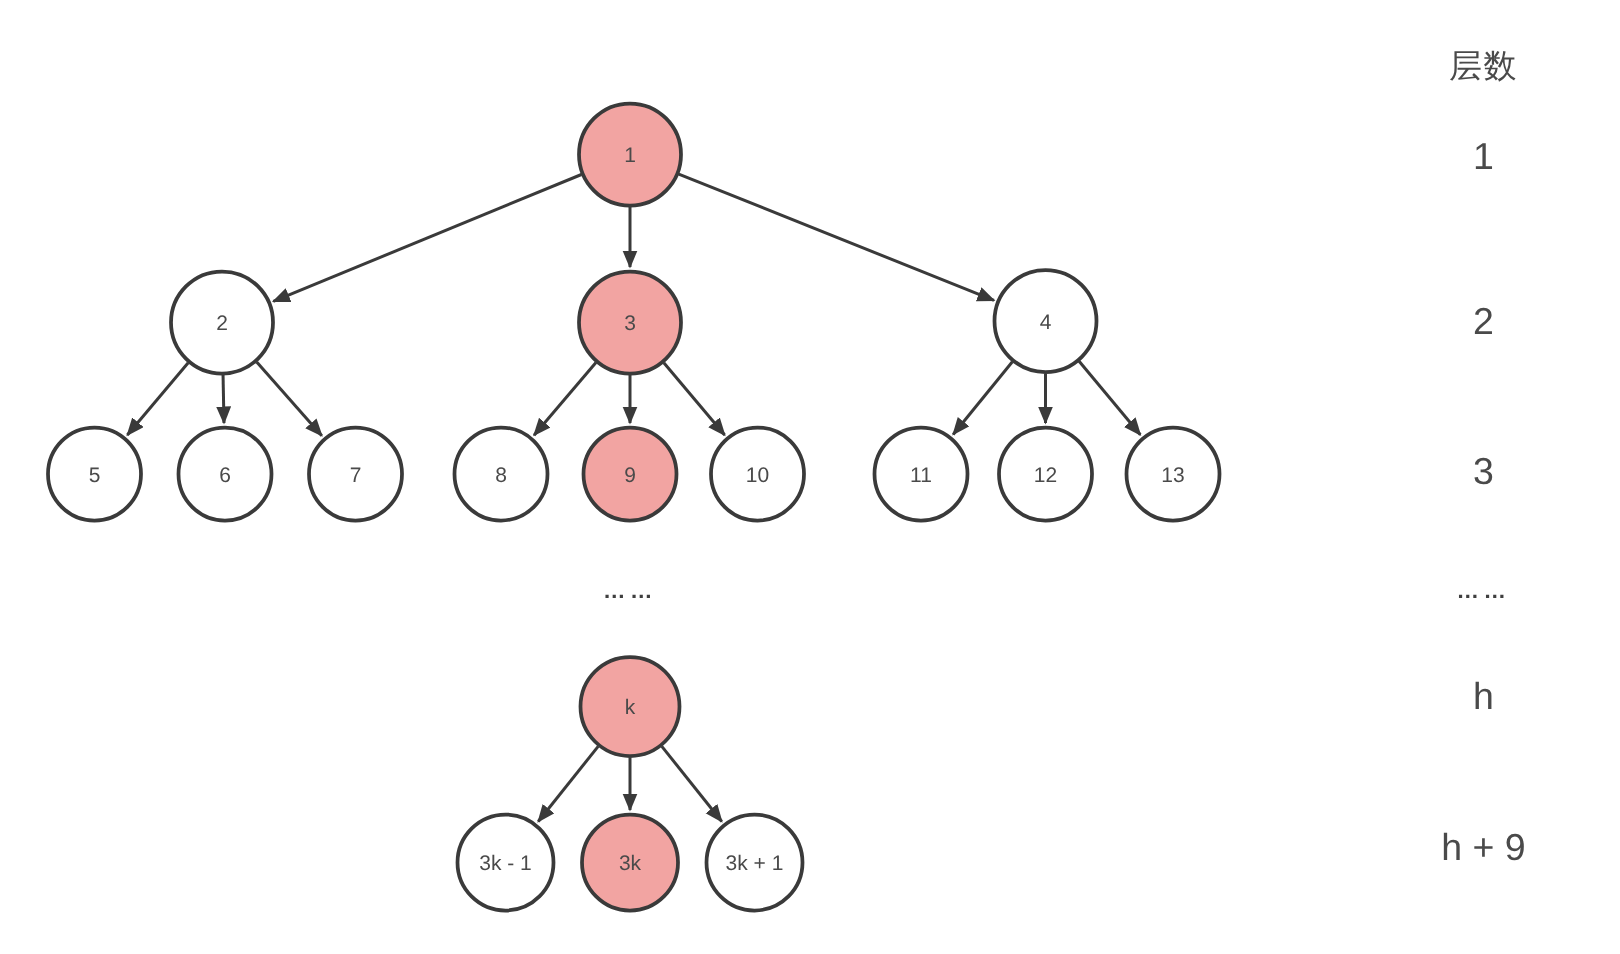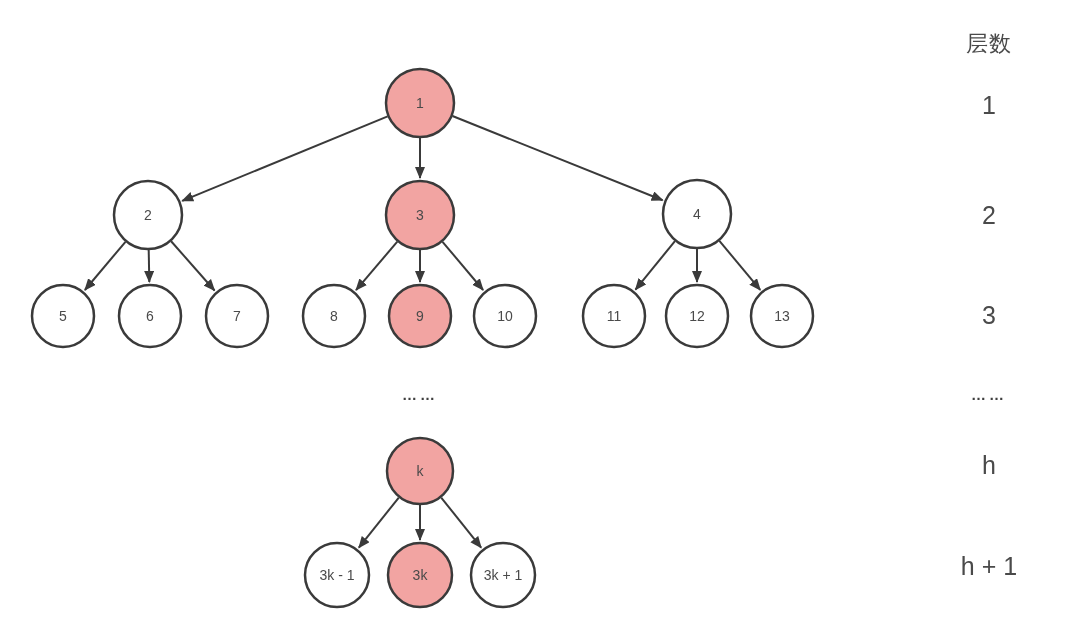--- a/index.html
+++ b/index.html
@@ -76,16 +76,16 @@
 
   <div class="abs-label tree-ellipsis ellipsis-style">……</div>
 
   <div>
     <div class="legend-row legend-header" style="top:44px">层数</div>
     <div class="legend-row" style="top:105px">1</div>
     <div class="legend-row" style="top:215px">2</div>
     <div class="legend-row" style="top:315px">3</div>
     <div class="legend-row ellipsis-style" style="top:394px">……</div>
     <div class="legend-row" style="top:465px">h</div>
-    <div class="legend-row" style="top:566px">h + 1</div>
+    <div class="legend-row" style="top:566px">h + 9</div>
   </div>
 
 </div>
 
 </body></html>

